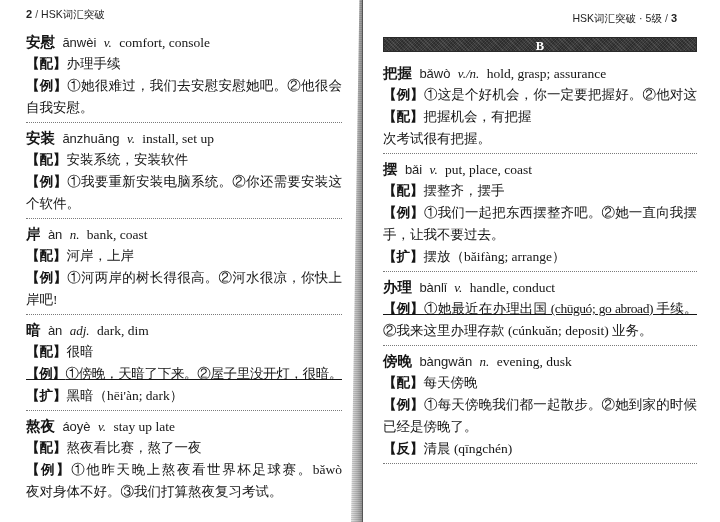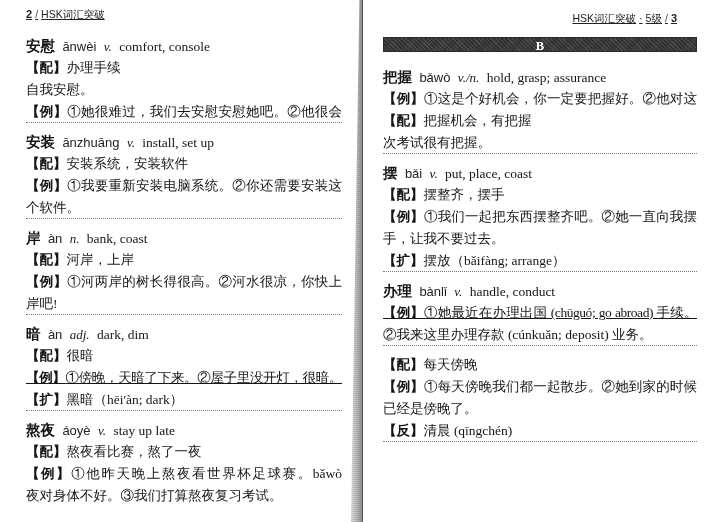--- a/index.html
+++ b/index.html
@@ -5,21 +5,21 @@
     html, body { margin:0; padding:0; }
     body {
       width:720px; height:522px; position:relative; overflow:hidden;
       background:#ffffff; color:#151515;
       font-family:"Liberation Serif","DejaVu Serif",serif;
     }
     .page { position:absolute; top:0; height:522px; }
     .page.left  { left:0; width:352px; }
     .page.right { left:363px; width:337px; }
 
-    .running-head { position:absolute; font-family:"Liberation Sans","DejaVu Sans",sans-serif; font-size:10.5px; color:#222; white-space:nowrap;text-decoration:underline; }
+    .running-head { position:absolute; font-family:"Liberation Sans","DejaVu Sans",sans-serif; font-size:10.5px; color:#222; white-space:nowrap; }
     .page.left .running-head  { left:26px; top:8px; }
     .page.right .running-head { right:23px; top:12px; }
     .running-head .num { font-weight:bold; font-size:11px; }
     .running-head .sep { margin:0 3px; color:#444; }
     .running-head .dot { margin:0 3px; }
 
     .section-bar {
       position:absolute; left:20px; top:37px; width:314px; height:15px;
       background-color:#3c3c3c;
       background-image:
@@ -30,21 +30,21 @@
     }
     .section-bar span { color:#fff; font-weight:bold; font-size:12.5px; font-family:"Liberation Serif","DejaVu Serif",serif; }
 
     .entries { position:absolute; }
     .page.left .entries  { left:26px; top:31px; width:316px; }
     .page.right .entries { left:20px; top:62px; width:314px; }
 
     .entry { padding-bottom:3px; border-bottom:1px dotted #7a7a7a; margin-bottom:4px; }
     .page.left .entry:last-child { border-bottom:none; }
 
-    .line { height:22px; line-height:30px; white-space:nowrap; font-size:13.5px; }
+    .line { height:22px; line-height:22px; white-space:nowrap; font-size:13.5px; }
     .line.full { text-align:justify; text-align-last:justify; }
     .line.tight { letter-spacing:-0.45px;text-decoration:underline; }
 
     .hw  { font-weight:bold; font-size:14.5px; margin-right:4px; }
     .py  { font-family:"Liberation Sans","DejaVu Sans",sans-serif; font-size:13px; color:#222; margin-right:4px; }
     .pos { font-style:italic; font-size:13px; margin-right:4px; }
     .def { font-size:13.5px; }
     .tag { font-weight:bold; }
 
     .spine {
@@ -65,22 +65,22 @@
   <div class="entries">
 
     <div class="entry">
       <div class="line">
         <span class="hw">安慰</span>
         <span class="py">ānwèi</span>
         <span class="pos">v.</span>
         <span class="def">comfort, console</span>
       </div>
       <div class="line"><span class="tag">【配】</span><span>办理手续</span></div>
+      <div class="line full"><span class="tag">【例】</span><span>①她很难过，我们去安慰安慰她吧。②他很会</span></div>
       <div class="line"><span>自我安慰。</span></div>
-      <div class="line full"><span class="tag">【例】</span><span>①她很难过，我们去安慰安慰她吧。②他很会</span></div>
     </div>
 
     <div class="entry">
       <div class="line">
         <span class="hw">安装</span>
         <span class="py">ānzhuāng</span>
         <span class="pos">v.</span>
         <span class="def">install, set up</span>
       </div>
       <div class="line"><span class="tag">【配】</span><span>安装系统，安装软件</span></div>
@@ -166,19 +166,25 @@
         <span class="hw">办理</span>
         <span class="py">bànlǐ</span>
         <span class="pos">v.</span>
         <span class="def">handle, conduct</span>
       </div>
       <div class="line full tight"><span class="tag">【例】</span><span>①她最近在办理出国 (chūguó; go abroad) 手续。</span></div>
       <div class="line"><span>②我来这里办理存款 (cúnkuǎn; deposit) 业务。</span></div>
     </div>
 
     <div class="entry">
+      <div class="line">
+        <span class="hw">傍晚</span>
+        <span class="py">bàngwǎn</span>
+        <span class="pos">n.</span>
+        <span class="def">evening, dusk</span>
+      </div>
       <div class="line"><span class="tag">【配】</span><span>每天傍晚</span></div>
       <div class="line full"><span class="tag">【例】</span><span>①每天傍晚我们都一起散步。②她到家的时候</span></div>
       <div class="line"><span>已经是傍晚了。</span></div>
       <div class="line"><span class="tag">【反】</span><span>清晨 (qīngchén)</span></div>
     </div>
   </div>
 </div>
 
 </body></html>

